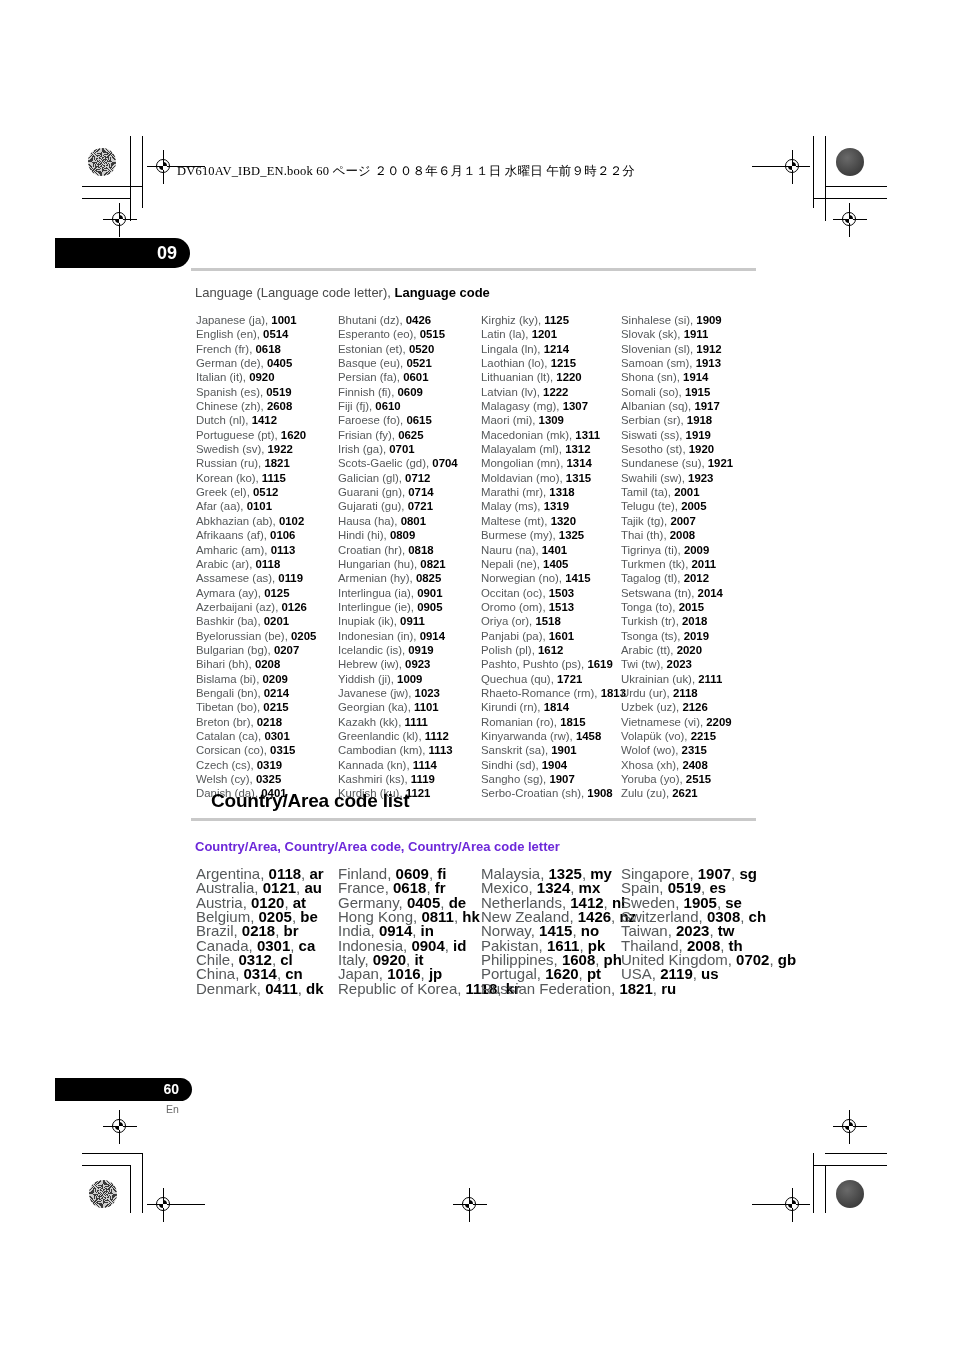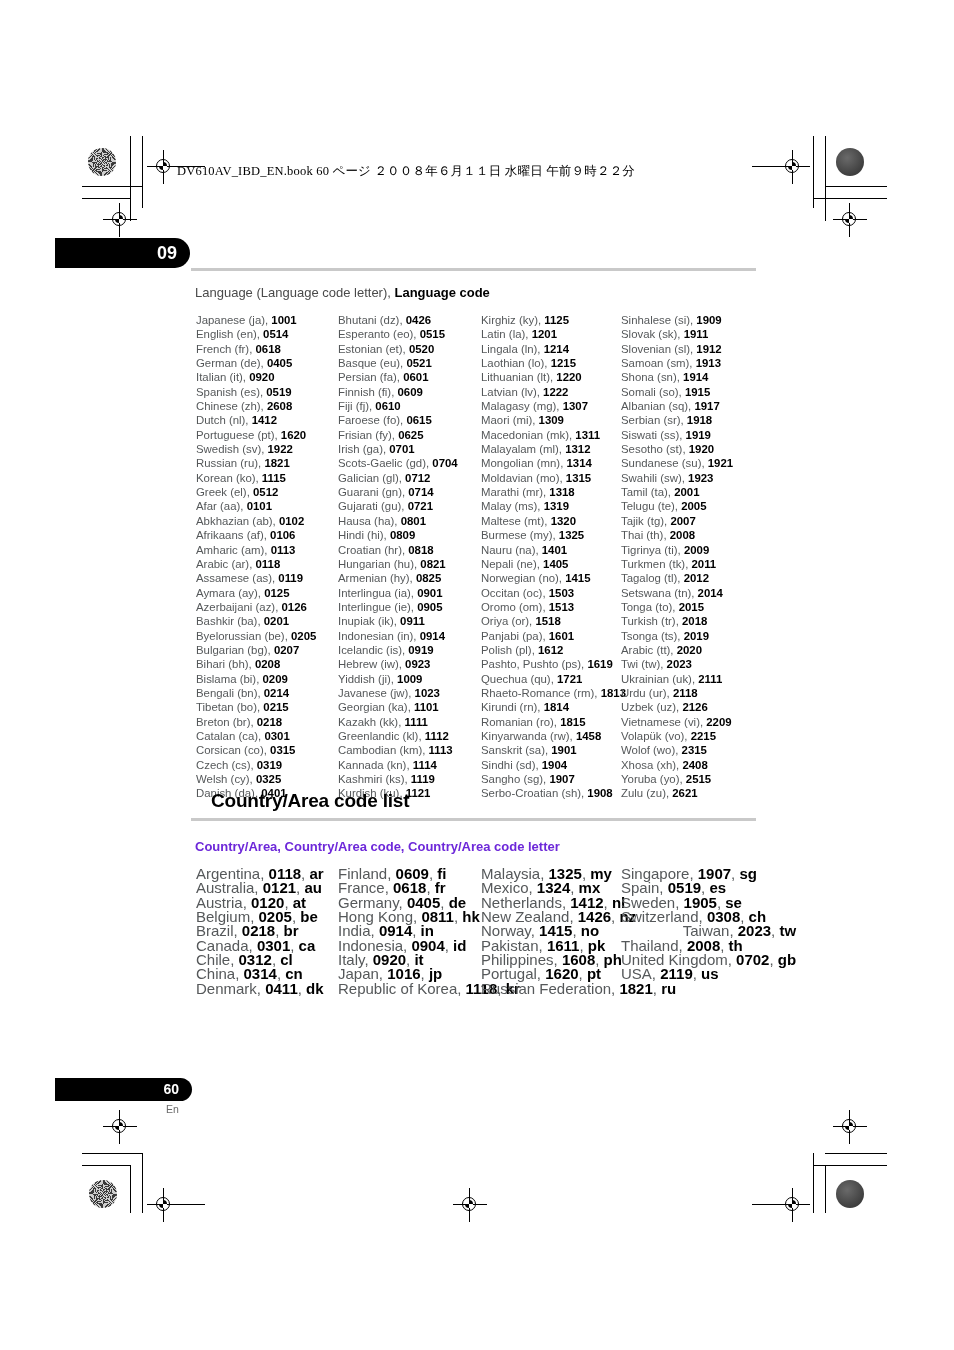--- a/index.html
+++ b/index.html
@@ -453,20 +453,20 @@
     <span class="row" style="display: block;"><span>Pakistan, </span><b>1611</b><span>, </span><b>pk</b></span>
     <span class="row" style="display: block;"><span>Philippines, </span><b>1608</b><span>, </span><b>ph</b></span>
     <span class="row" style="display: block;"><span>Portugal, </span><b>1620</b><span>, </span><b>pt</b></span>
     <span class="row" style="display: block;"><span>Russian Federation, </span><b>1821</b><span>, </span><b>ru</b></span>
   </div>
 <div class="cc-col" id="cc-col-3" style="left:621px; top:867px;">
     <span class="row" style="display: block;"><span>Singapore, </span><b>1907</b><span>, </span><b>sg</b></span>
     <span class="row" style="display: block;"><span>Spain, </span><b>0519</b><span>, </span><b>es</b></span>
     <span class="row" style="display: block;"><span>Sweden, </span><b>1905</b><span>, </span><b>se</b></span>
     <span class="row" style="display: block;"><span>Switzerland, </span><b>0308</b><span>, </span><b>ch</b></span>
-    <span class="row" style="display: block; text-align: right;"><span>Taiwan, </span><b>2023</b><span>, </span><b>tw</b></span>
+    <span class="row" style="display: block;"><span>Taiwan, </span><b>2023</b><span>, </span><b>tw</b></span>
     <span class="row" style="display: block;"><span>Thailand, </span><b>2008</b><span>, </span><b>th</b></span>
     <span class="row" style="display: block;"><span>United Kingdom, </span><b>0702</b><span>, </span><b>gb</b></span>
     <span class="row" style="display: block;"><span>USA, </span><b>2119</b><span>, </span><b>us</b></span>
   </div>
 
 <div class="page-tab">60</div>
 <div class="page-lang">En</div>
 
 </body></html>

